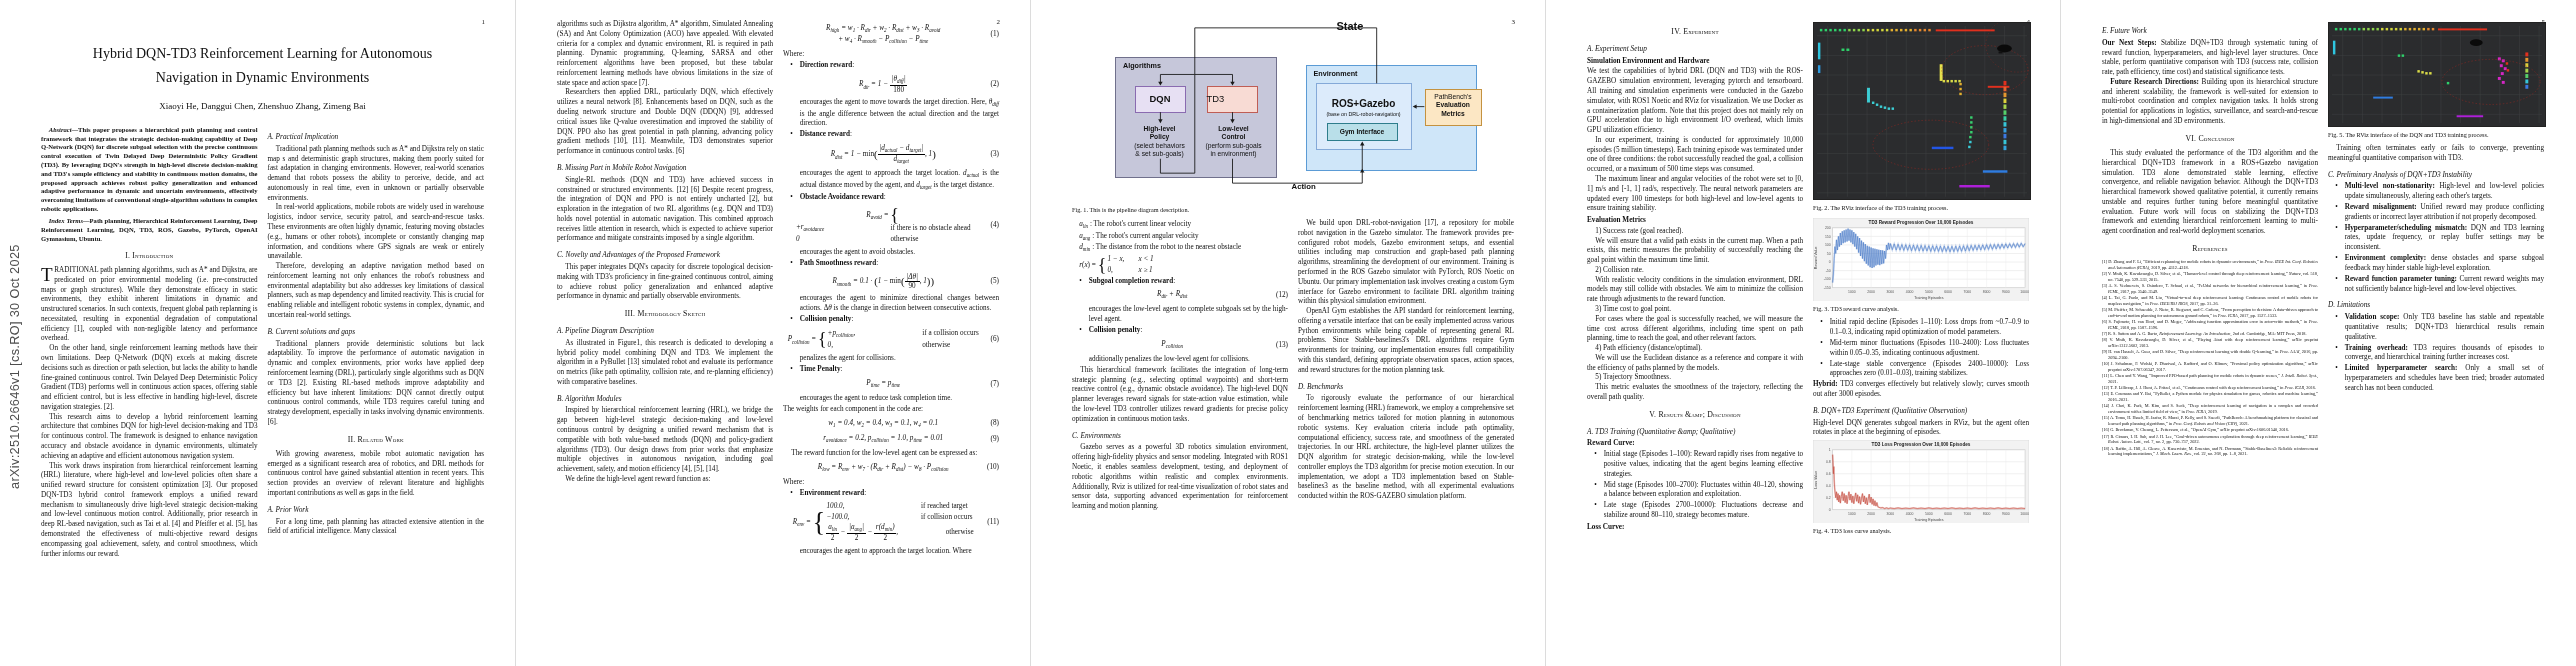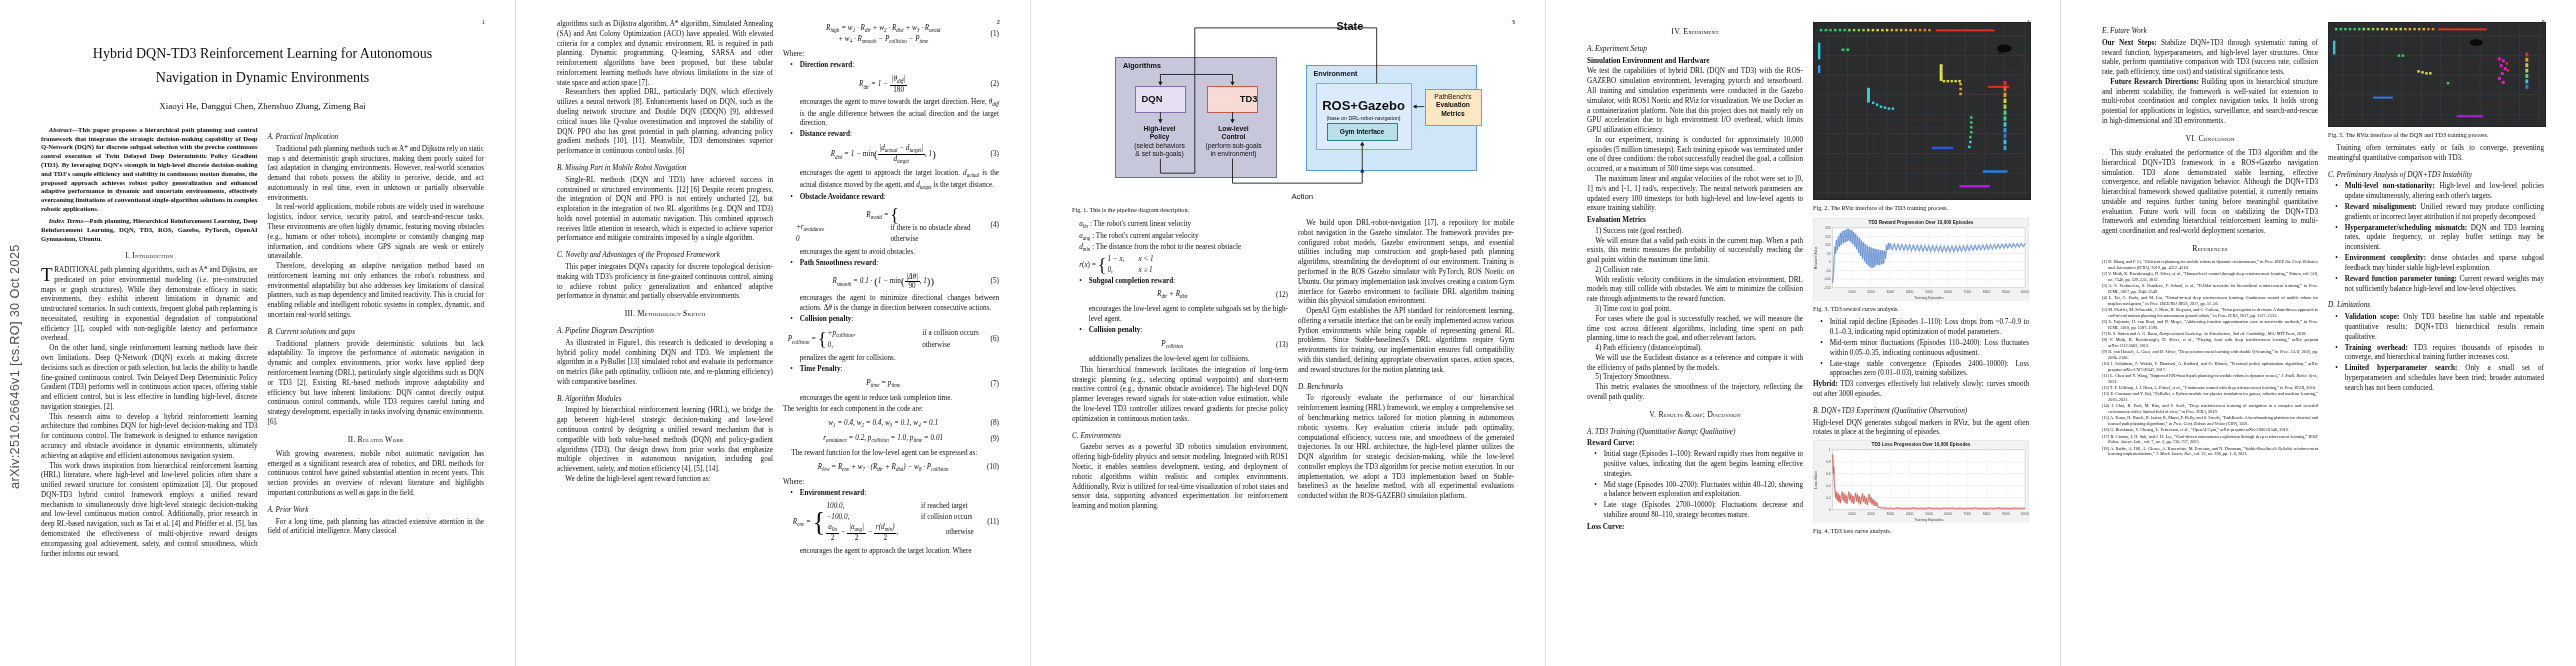--- a/index.html
+++ b/index.html
@@ -203,35 +203,35 @@
       </div>
   </section>
   <section class="page">
     <div class="pageno">3</div>
     <div class="ptop">
         <div class="fig">
           <div class="pipe">
             <div class="pbox" style="left: 16.7px; top: 38px; width: 162px; height: 121px; background: rgb(198, 199, 218); border: 0.9px solid rgb(112, 112, 140);"></div>
             <div class="plabel" style="left: 24.5px; top: 42px; font-size: 7.2px; font-weight: bold; line-height: 1.25;">Algorithms</div>
             <div class="pbox" style="left: 36px; top: 67px; width: 51px; height: 27px; background: rgb(231, 224, 243); border: 0.9px solid rgb(138, 107, 176);"></div>
-            <div class="plabel" style="left: 28px; top: 74px; font-size: 9.4px; font-weight: bold; width: 51px; text-align: center; line-height: 1.25;">DQN</div>
+            <div class="plabel" style="left: 36px; top: 74px; font-size: 9.4px; font-weight: bold; width: 51px; text-align: center; line-height: 1.25;">DQN</div>
             <div class="pbox" style="left: 108px; top: 67px; width: 51px; height: 27px; background: rgb(248, 219, 212); border: 0.9px solid rgb(191, 93, 85);"></div>
-            <div class="plabel" style="left: 108px; top: 74px; font-size: 9.4px; font-weight: bold; width: 51px; text-align: right; line-height: 1.25;">TD3</div>
+            <div class="plabel" style="left: 108px; top: 74px; font-size: 9.4px; font-weight: normal; width: 51px; text-align: left; line-height: 1.25;">TD3</div>
             <div class="plabel" style="left: 22px; top: 106px; font-size: 6.7px; width: 78px; text-align: center; line-height: 1.25;"><b>High-level</b><br><b>Policy</b><br>(select behaviors<br>&amp; set sub-goals)</div>
             <div class="plabel" style="left: 96px; top: 106px; font-size: 6.7px; width: 78px; text-align: center; line-height: 1.25;"><b>Low-level</b><br><b>Control</b><br>(perform sub-goals<br>in environment)</div>
             <div class="pbox" style="left: 207px; top: 46px; width: 171px; height: 106px; background: rgb(207, 230, 249); border: 0.9px solid rgb(91, 155, 213);"></div>
             <div class="plabel" style="left: 215px; top: 50px; font-size: 7.2px; font-weight: bold; line-height: 1.25;">Environment</div>
             <div class="pbox" style="left: 217px; top: 64px; width: 96px; height: 67px; background: rgb(220, 235, 251); border: 0.9px solid rgb(132, 169, 216);"></div>
-            <div class="plabel" style="left: 217px; top: 79px; font-size: 6.7px; width: 96px; text-align: center; line-height: 1.25;"><b style="font-size:13px">ROS+Gazebo</b><br><span style="font-size:5.3px">(base on DRL-robot-navigation)</span></div>
+            <div class="plabel" style="left: 217px; top: 79px; font-size: 6.7px; width: 96px; text-align: center; line-height: 1.25;"><b style="font-size:10px">ROS+Gazebo</b><br><span style="font-size:5.3px">(base on DRL-robot-navigation)</span></div>
             <div class="pbox" style="left: 228px; top: 104px; width: 71px; height: 18px; background: rgb(185, 223, 233); border: 0.9px solid rgb(46, 125, 140);"></div>
             <div class="plabel" style="left: 228px; top: 109px; font-size: 6.7px; font-weight: bold; width: 71px; text-align: center; line-height: 1.25;">Gym Interface</div>
             <div class="pbox" style="left: 326px; top: 70px; width: 57px; height: 37px; background: rgb(252, 231, 196); border: 0.9px solid rgb(196, 146, 64);"></div>
             <div class="plabel" style="left: 326px; top: 74px; font-size: 6.7px; width: 57px; text-align: center; line-height: 1.25;">PathBench's<br><b>Evaluation</b><br><b>Metrics</b></div>
             <div class="plabel" style="left: 238px; top: 1.1px; font-size: 11px; font-weight: bold; line-height: 1.25;">State</div>
-            <div class="plabel" style="left: 193px; top: 173px; font-size: 7.8px; font-weight: normal; line-height: 1.25;">Action</div>
+            <div class="plabel" style="left: 193px; top: 163px; font-size: 7.8px; font-weight: bold; line-height: 1.25;">Action</div>
             <svg width="389" height="183" style="position:absolute;left:0;top:0;pointer-events:none" viewBox="0 0 700 330">
               <path d="M500,116 L500,16 L172,16 L172,100" fill="none" stroke="#1a1a1a" stroke-width="1.6"></path>
               <path d="M172,100 L110,100 L110,117" fill="none" stroke="#1a1a1a" stroke-width="1.6"></path>
               <path d="M106,113 L114,113 L110,120 Z" fill="#1a1a1a"></path>
               <path d="M172,100 L240,100 L240,117" fill="none" stroke="#1a1a1a" stroke-width="1.6"></path>
               <path d="M236,113 L244,113 L240,120 Z" fill="#1a1a1a"></path>
               <path d="M110,168 L110,185" fill="none" stroke="#1a1a1a" stroke-width="1.6"></path>
               <path d="M106,181 L114,181 L110,188 Z" fill="#1a1a1a"></path>
               <path d="M240,168 L240,185" fill="none" stroke="#1a1a1a" stroke-width="1.6"></path>
               <path d="M236,181 L244,181 L240,188 Z" fill="#1a1a1a"></path>

